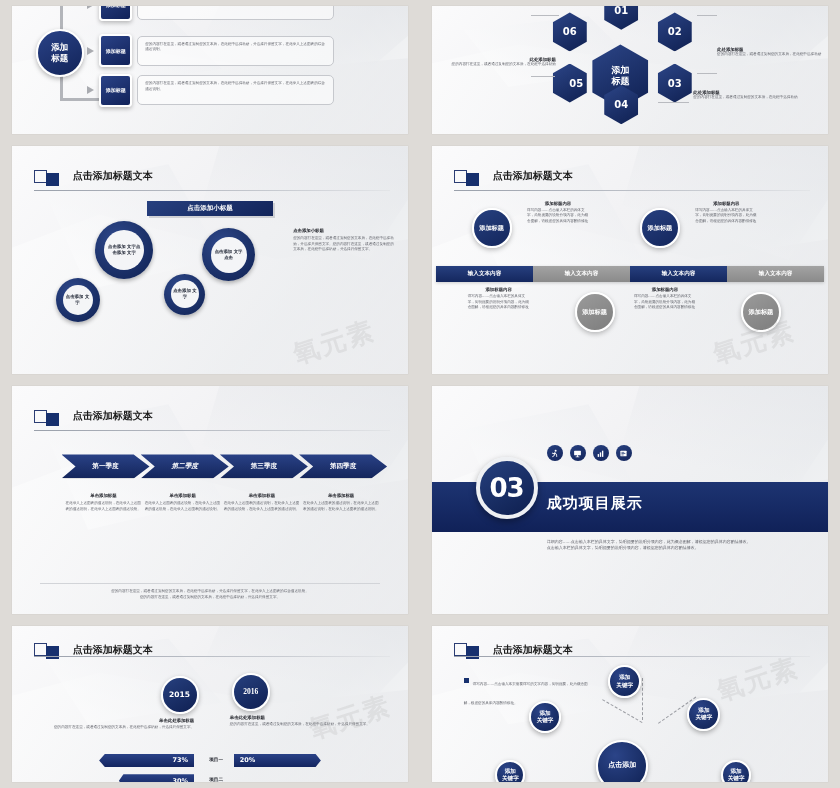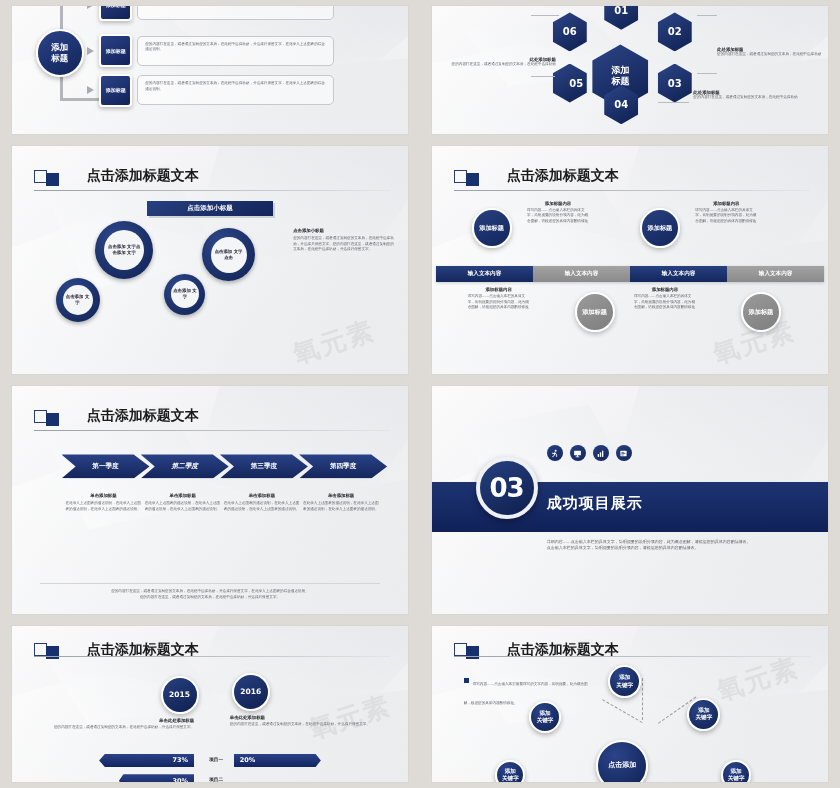--- a/index.html
+++ b/index.html
@@ -37,21 +37,21 @@
   .wm {
     position: absolute; right: 8%; bottom: 6%;
     font-size: 26px; color: rgba(150,150,150,0.16);
     letter-spacing: 2px; transform: rotate(-18deg); font-weight: bold;
     pointer-events: none; white-space: nowrap;
   }
   
   .hdr { position: absolute; left: 5.5%; top: 9%; display: flex; align-items: center; gap: 7px; }
   .hdr-sq-out { width: 13px; height: 13px; border: 1.3px solid #2b3d74; background: transparent; }
   .hdr-sq-in { width: 13px; height: 13px; background: #17306e; margin-left: -8px; margin-top: 6px; }
-  .hdr-txt { font-size: 14px; font-weight: bold; color: #1b1b1b; margin-left: 21px; white-space: nowrap; }
+  .hdr-txt { font-size: 10px; font-weight: bold; color: #1b1b1b; margin-left: 7px; white-space: nowrap; }
   .hdr-rule { position: absolute; left: 5.5%; right: 4.5%; top: 19.5%; height: 1px;
               background: linear-gradient(90deg,#9aa0ab,#c9ccd2 70%, #e3e5e8); }
   .navy-grad { background: linear-gradient(150deg,#27407f,#13265c); }
   .gray-grad { background: linear-gradient(150deg,#9b9b9b,#7d7d7d); }
   .tiny { font-size: 3.6px; line-height: 1.55; color: #5e6068; }
   .tiny-b { font-size: 4.4px; font-weight: bold; color: #1d1f26; }
   
   .s1-circ { position: absolute; left: 6%; top: 18%; width: 48px; height: 48px; border-radius: 50%;
              background: linear-gradient(150deg,#2a4287,#122459); border: 2.5px solid #fff;
              box-shadow: 0 2px 5px rgba(0,0,0,0.28); display:flex; align-items:center; justify-content:center;
@@ -471,21 +471,21 @@
           <i class="f3"></i>
       </div>
       <div class="hdr">
         <span class="hdr-sq-out"></span>
         <span class="hdr-sq-in"></span>
         <span class="hdr-txt">点击添加标题文本</span>
       </div>
       <div class="hdr-rule"></div>
 
       <div class="yr-circ" style="left:37.5%; top:32%;">2015</div>
-      <div class="yr-circ" style="left:55.5%; top:30%;">2016</div>
+      <div class="yr-circ" style="left:55.5%; top:30%;font-family:Liberation Serif, serif;">2016</div>
 
       <div style="position:absolute; left:6%; top:59%; width:40%; text-align:right;">
         <div class="tiny-b" style="margin-bottom:2px;">单击此处添加标题</div>
         <div class="tiny">您的内容打在这里，或者通过复制您的文本后，在此框中选择粘贴，并选择只保留文字。</div>
       </div>
       <div style="position:absolute; left:55%; top:57%; width:40%;">
         <div class="tiny-b" style="margin-bottom:2px;">单击此处添加标题</div>
         <div class="tiny">您的内容打在这里，或者通过复制您的文本后，在此框中选择粘贴，并选择只保留文字。</div>
       </div>
 

